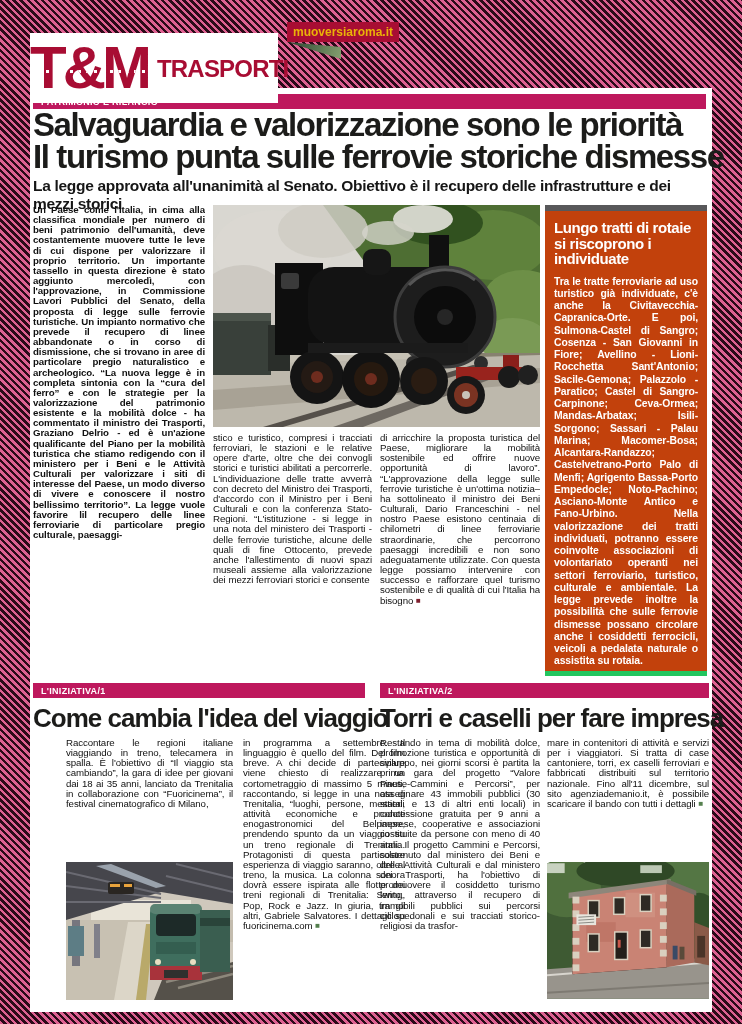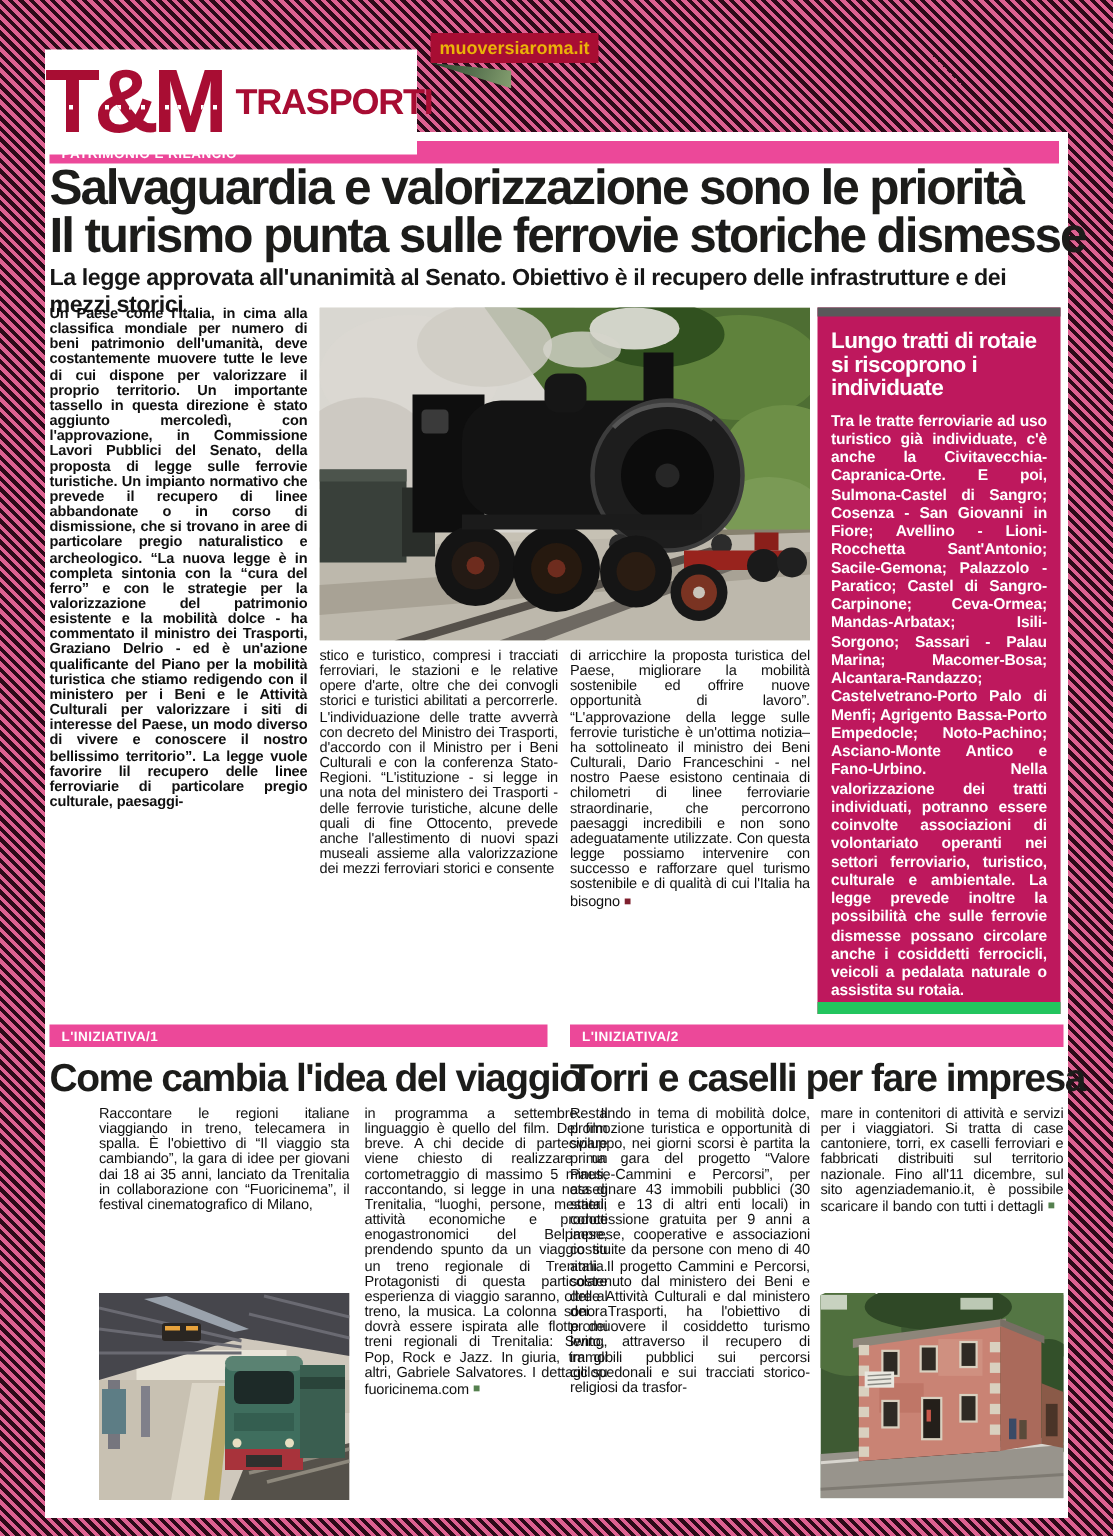--- a/index.html
+++ b/index.html
@@ -22,40 +22,40 @@
     background-position:0 56%,0 0;
     background-repeat:no-repeat;
   }
   .logo-title{color:#a80d33;font-weight:900;font-size:24px;line-height:23px;letter-spacing:-0.8px;}
   .site-banner{position:absolute;left:287px;top:22px;width:112px;height:20px;background:#a80d33;
     color:#eab308;font-size:12px;font-weight:700;display:flex;align-items:center;justify-content:center;z-index:3;}
   .banner-fold{position:absolute;left:287px;top:42px;width:54px;height:17px;
     background:linear-gradient(110deg,#27412c,#85a070);
     clip-path:polygon(0 0,100% 30%,100% 100%);z-index:3;}
   
-  .kicker{position:absolute;background:#ec4899;color:#fff;font-size:9px;font-weight:700;
+  .kicker{position:absolute;background:#be185d;color:#fff;font-size:9px;font-weight:700;
     letter-spacing:0.3px;display:flex;align-items:center;padding-left:8px;height:15px;box-sizing:border-box;}
   .headline-main{position:absolute;left:3px;top:21px;width:676px;color:#1c1c1a;
     font-size:33px;font-weight:700;letter-spacing:-1.4px;line-height:32px;white-space:nowrap;}
   .standfirst{position:absolute;left:3px;top:89px;width:676px;color:#161616;
     font-size:15.5px;font-weight:700;letter-spacing:-0.3px;}
   .headline-sec{position:absolute;color:#1c1c1a;font-size:26px;font-weight:700;
     letter-spacing:-1px;line-height:28px;white-space:nowrap;}
   
   .body-text{font-size:9.7px;line-height:10.15px;text-align:justify;color:#101010;
     letter-spacing:-0.1px;word-spacing:0.2px;overflow:hidden;}
   .main-cols{position:absolute;left:3px;top:117px;width:676px;height:471px;display:flex;}
   .m-col1{width:172px;height:471px;font-weight:bold;}
   .m-middle{width:327px;margin-left:8px;}
   .photo-main{width:327px;height:222px;display:block;}
   .mid-cols{display:flex;margin-top:6px;height:243px;}
   .m-col2{width:159px;height:243px;}
   .m-col3{width:160px;height:243px;margin-left:8px;}
-  .sidebar{width:162px;height:471px;margin-left:5px;box-sizing:border-box;background:#be185d;
-    border-top:6px solid #58585a;border-bottom:8px solid #22c55e;padding:9px 9px 6px 9px;color:#fff;}
+  .sidebar{width:162px;height:471px;margin-left:5px;box-sizing:border-box;background:#c2410c;
+    border-top:6px solid #58585a;border-bottom:5px solid #22c55e;padding:9px 9px 6px 9px;color:#fff;}
   .sidebar-title{font-size:15px;font-weight:700;line-height:15.5px;letter-spacing:-0.4px;}
   .sidebar-body{margin-top:9px;font-size:10.4px;font-weight:700;line-height:12.25px;
     text-align:justify;letter-spacing:-0.1px;}
   
   .bottom{position:absolute;left:3px;top:595px;width:676px;height:322px;}
   .b-kicker-left{left:0;top:0;width:332px;}
   .b-kicker-right{left:347px;top:0;width:329px;}
   .b-head-left{left:0;top:21px;width:332px;}
   .b-head-right{left:347px;top:21px;width:329px;}
   .b-body-left{position:absolute;left:0;top:55px;width:339px;display:flex;margin-left:33px;}

